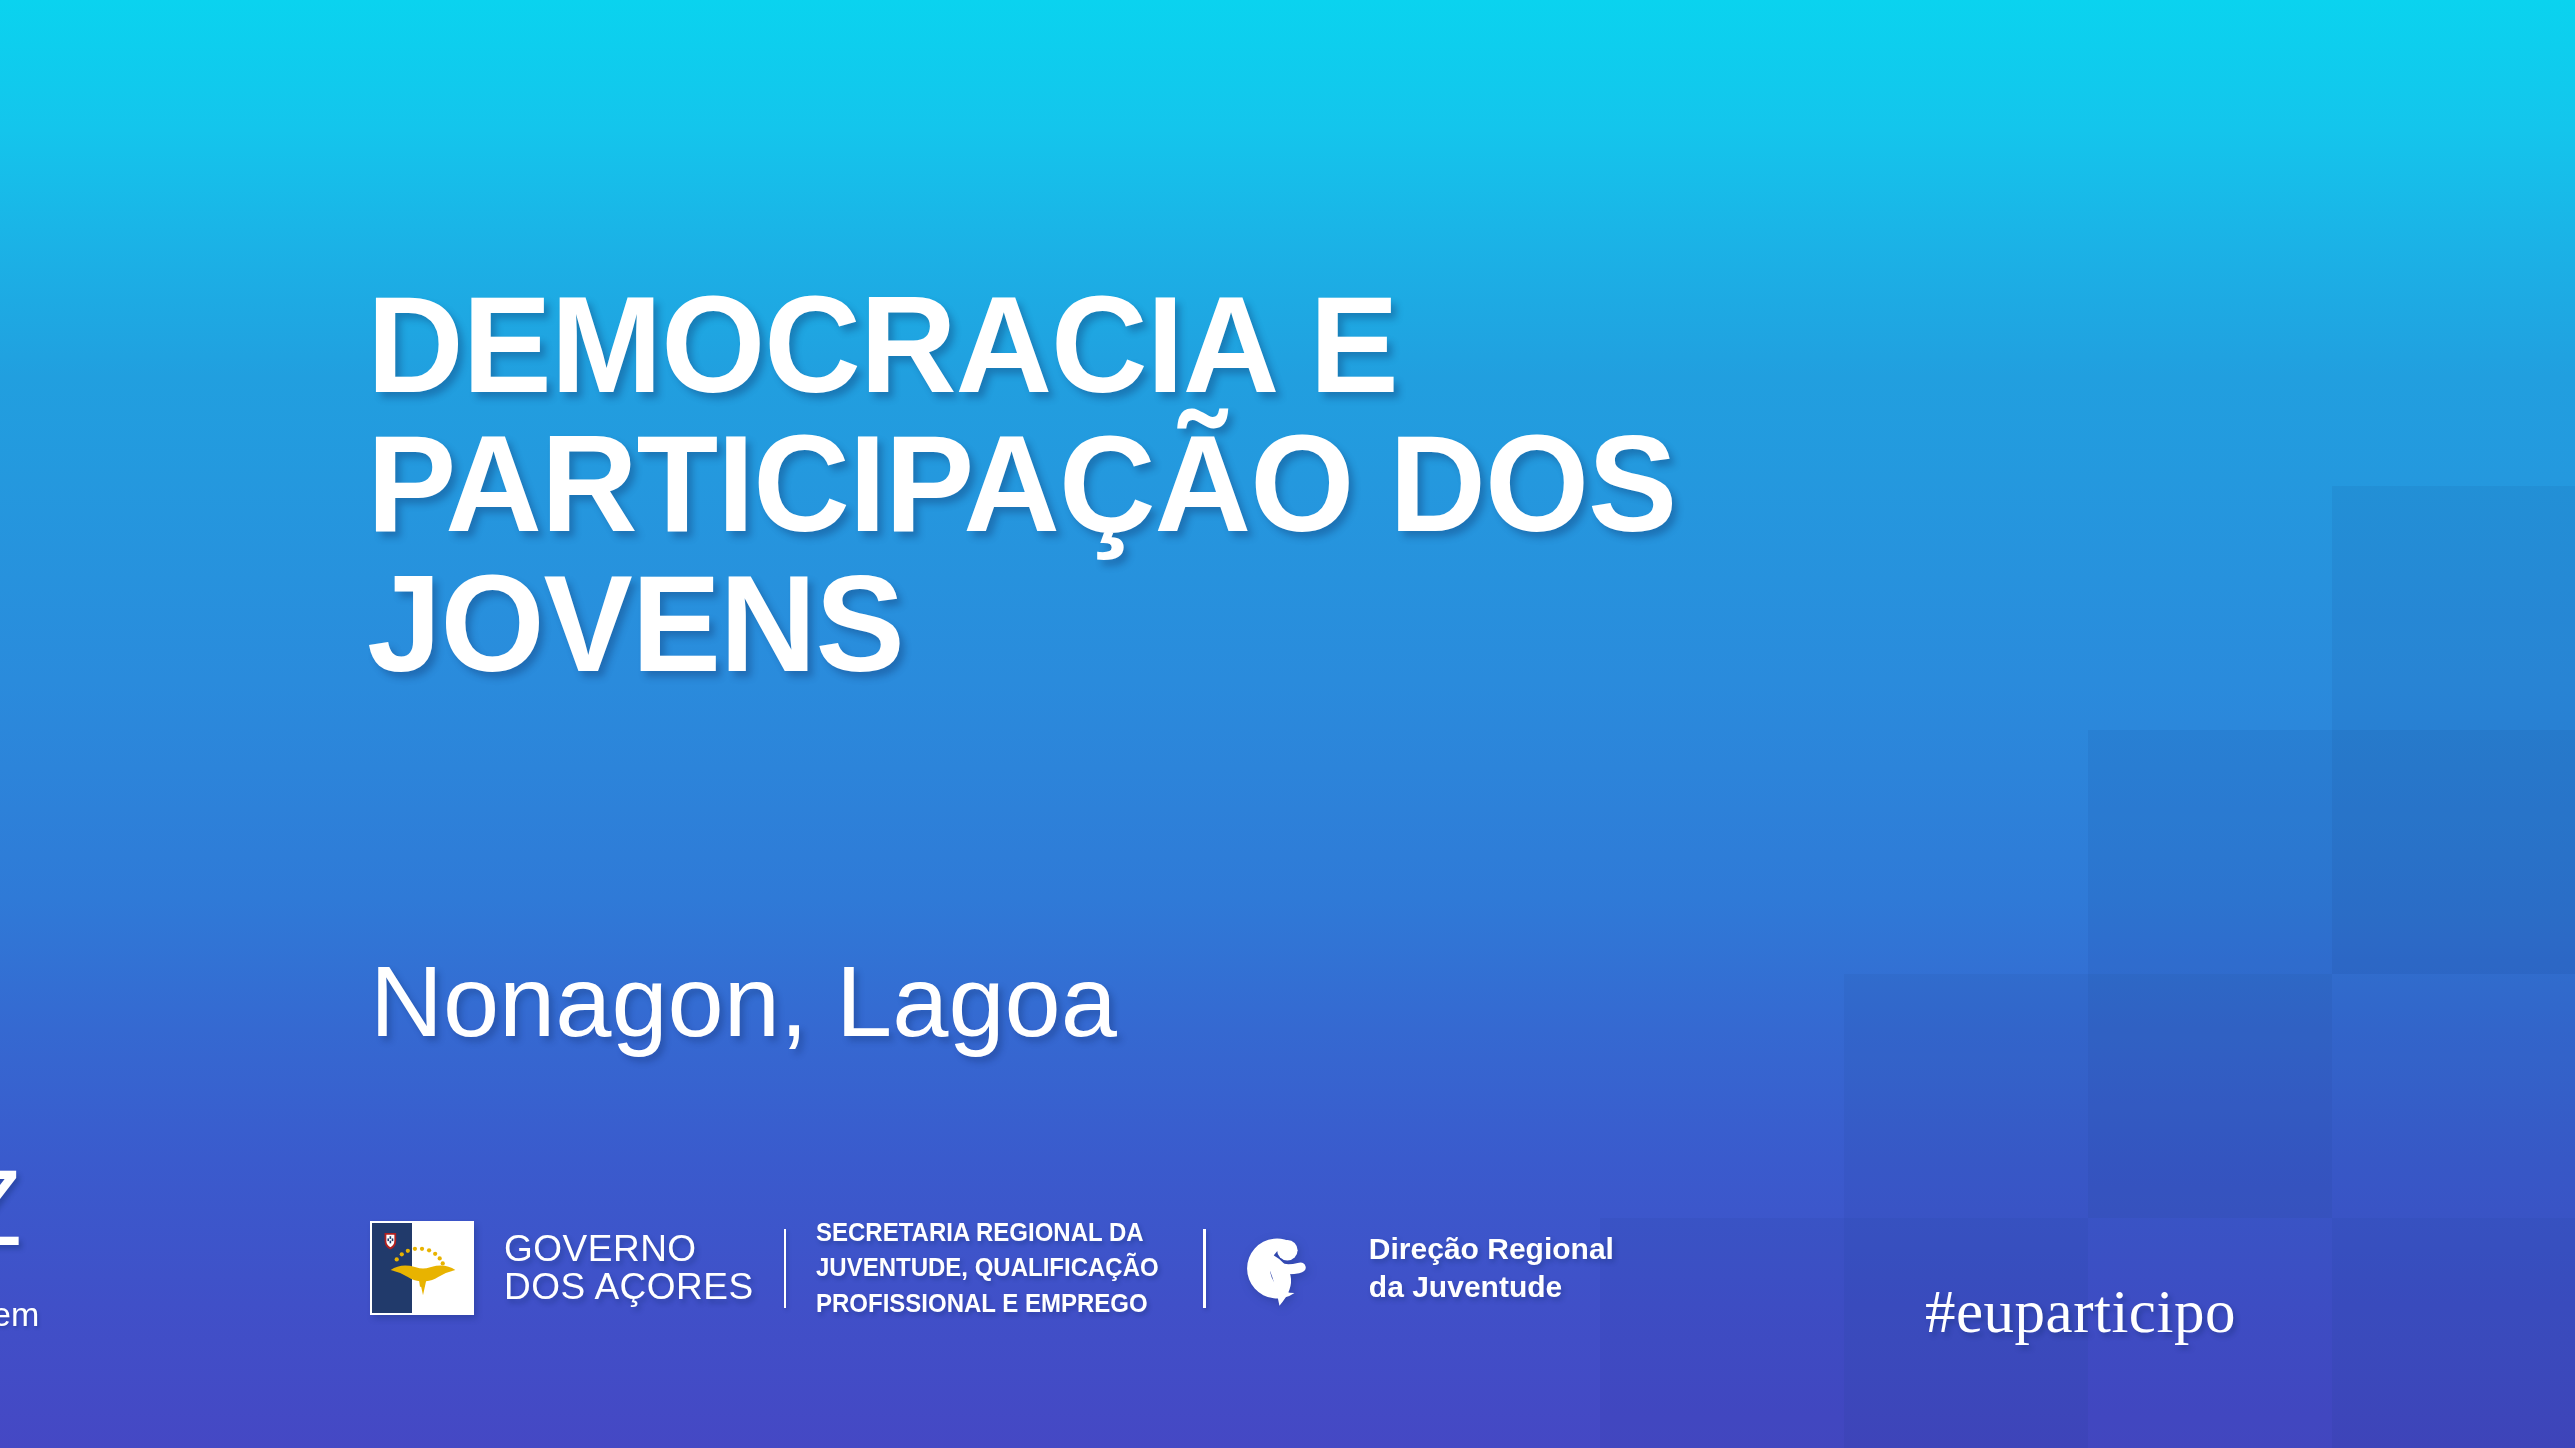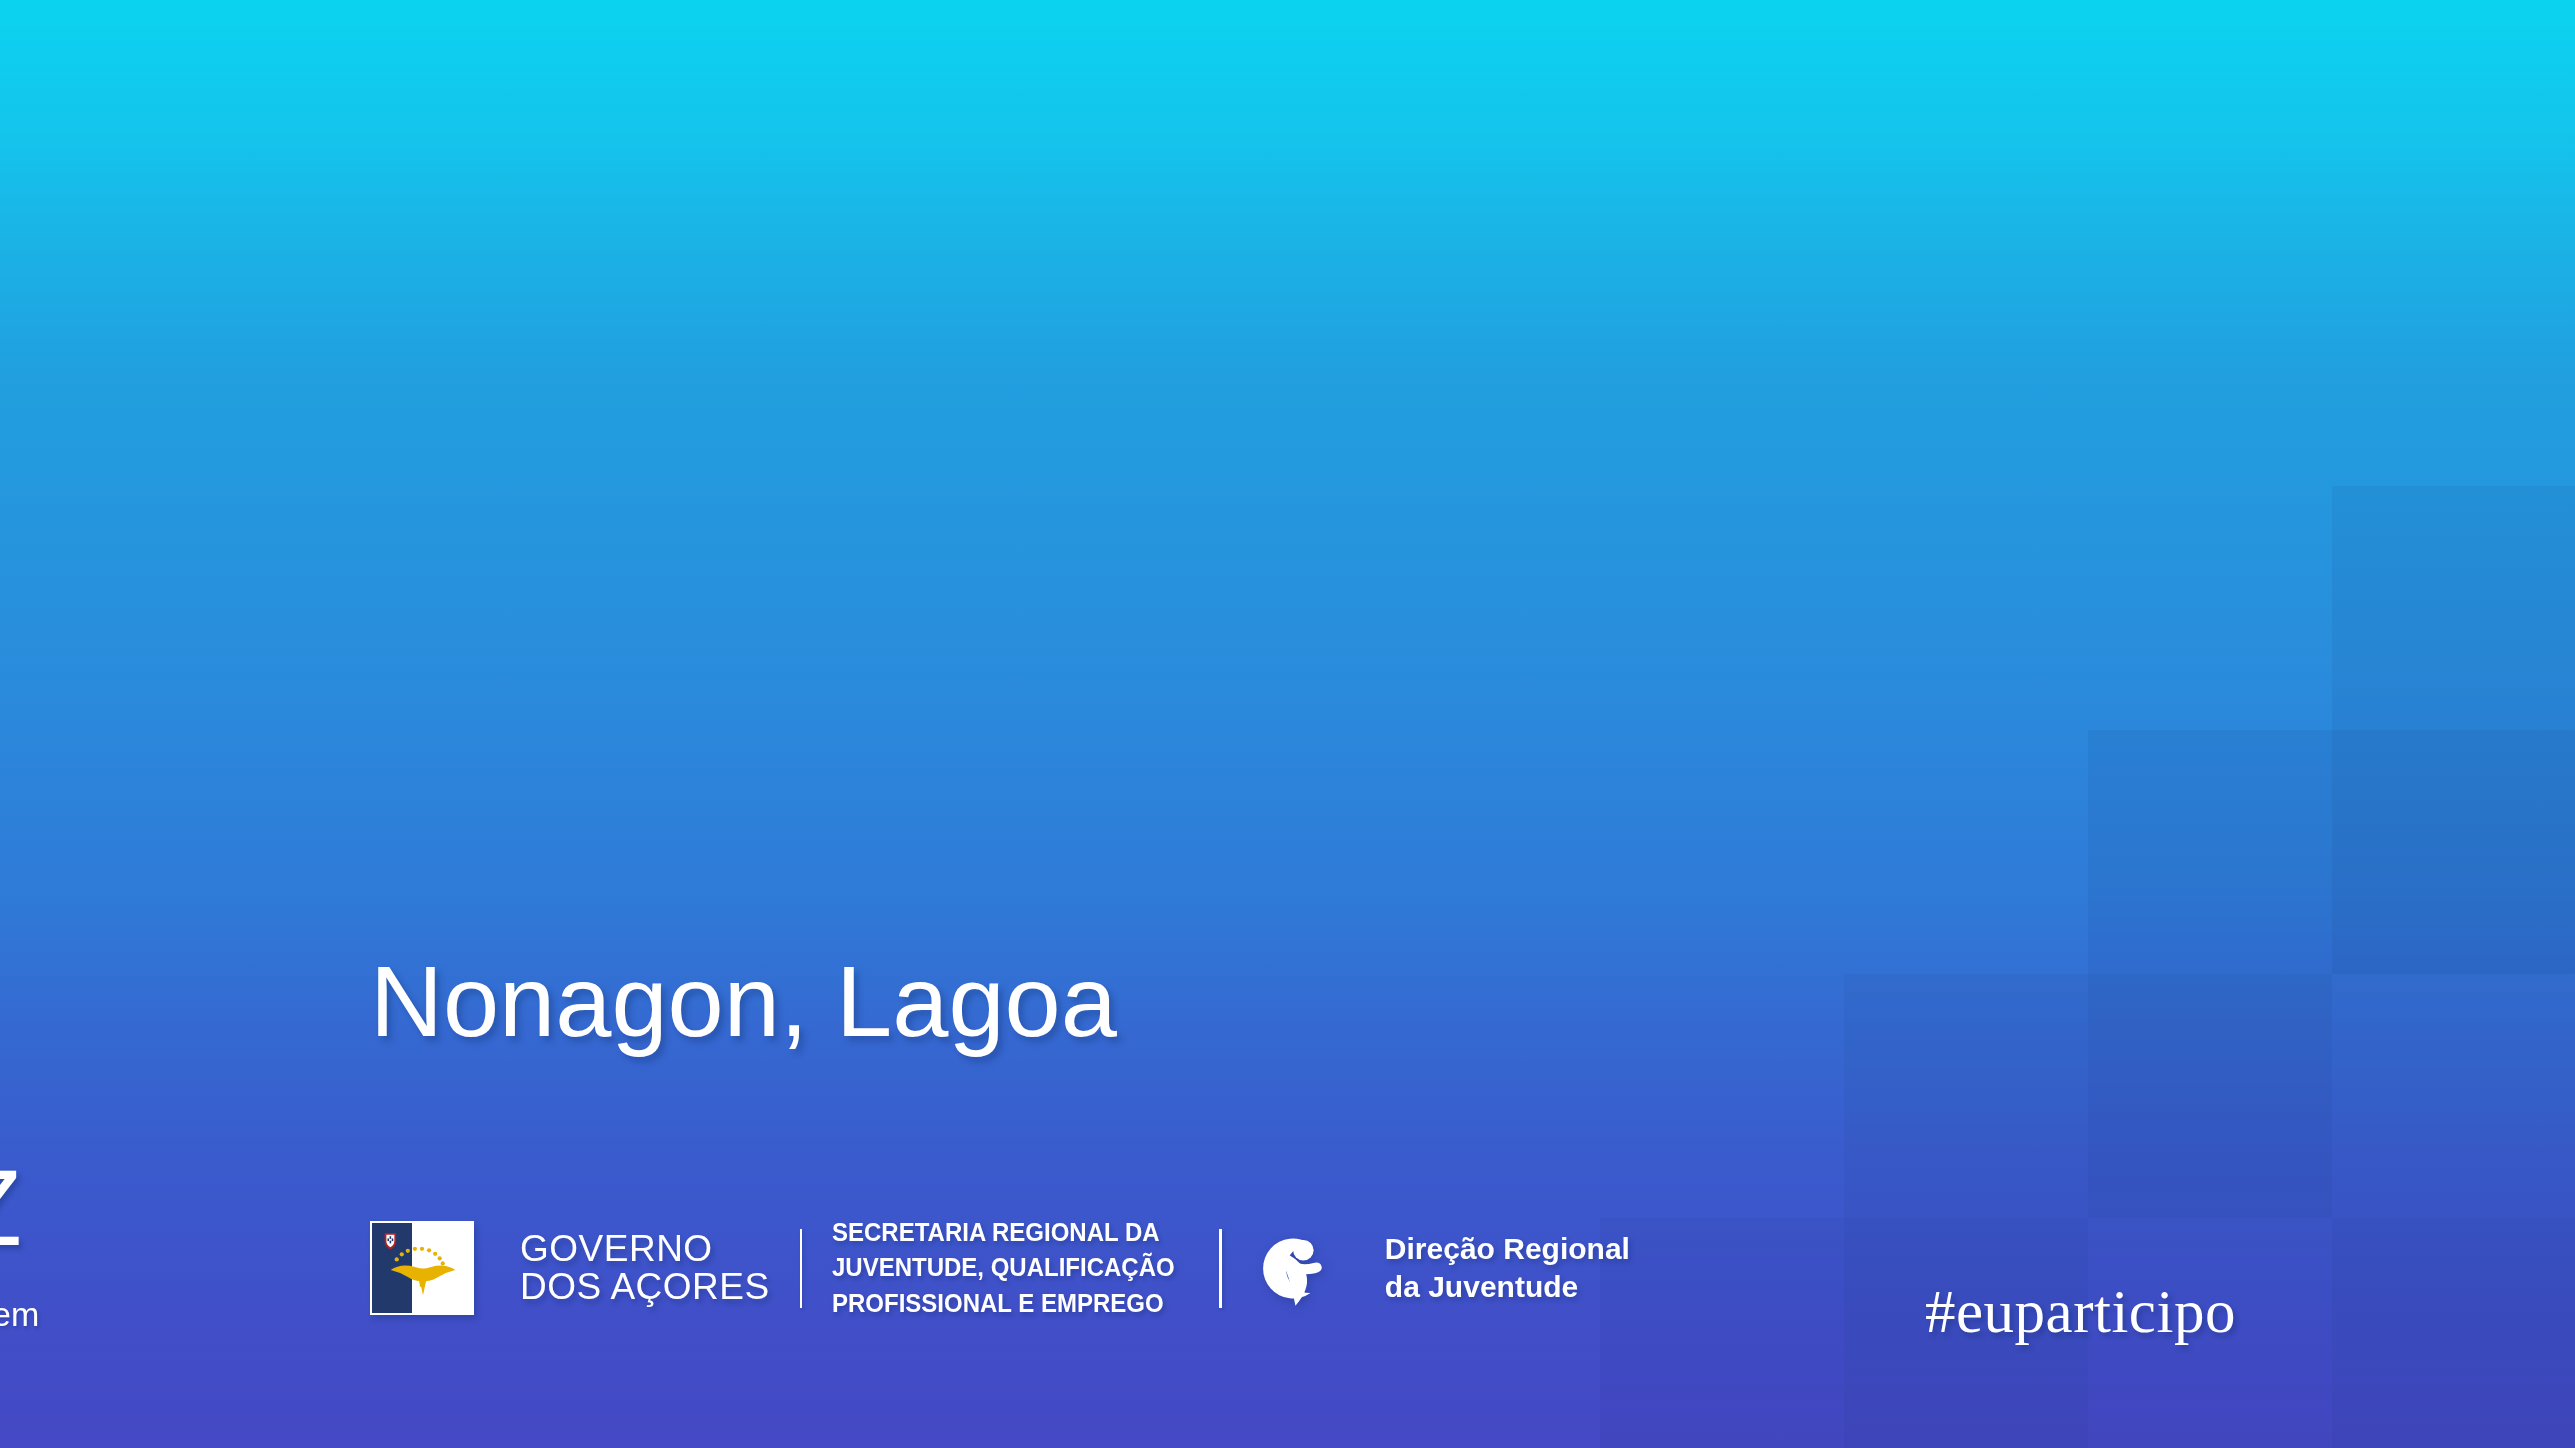--- a/index.html
+++ b/index.html
@@ -131,21 +131,21 @@
     background: #ffffff;
   }
   .flag-svg {
     position: absolute;
     inset: 0;
     width: 100%;
     height: 100%;
   }
 
   .gov-text {
-    margin-left: 46px;
+    margin-left: 30px;
     color: #ffffff;
     line-height: 1.02;
     text-shadow: 2.6px 3.7px 5.3px rgba(10, 35, 90, 0.30);
     flex: none;
   }
   .gov-l1 {
     font-size: 37px;
     font-weight: 400;
     letter-spacing: 0.5px;
   }
@@ -228,20 +228,25 @@
       <div class="sq" style="left: 2332px; top: 974px; width: 244px; height: 244px; opacity: 0.06; background: rgb(13, 45, 107);"></div>
       <div class="sq" style="left: 1600px; top: 1218px; width: 244px; height: 230px; opacity: 0.055; background: rgb(13, 45, 107);"></div>
       <div class="sq" style="left: 1844px; top: 1218px; width: 244px; height: 230px; opacity: 0.115; background: rgb(13, 45, 107);"></div>
       <div class="sq" style="left: 2088px; top: 1218px; width: 244px; height: 230px; opacity: 0.055; background: rgb(13, 45, 107);"></div>
       <div class="sq" style="left: 2332px; top: 1218px; width: 244px; height: 230px; opacity: 0.115; background: rgb(13, 45, 107);"></div>
     </div>
 
   <div class="edge-z">Z</div>
   <div class="edge-vem">vem</div>
 
+  <div class="title-block">
+    <div class="title-line">DEMOCRACIA E</div>
+    <div class="title-line">PARTICIPAÇÃO DOS</div>
+    <div class="title-line">JOVENS</div>
+  </div>
 
   <div class="subtitle">Nonagon, Lagoa</div>
 
   <div class="logo-bar">
 
     <div class="flag">
       <div class="flag-navy"></div>
       <div class="flag-white"></div>
       <svg class="flag-svg" viewBox="0 0 196 178">
 

